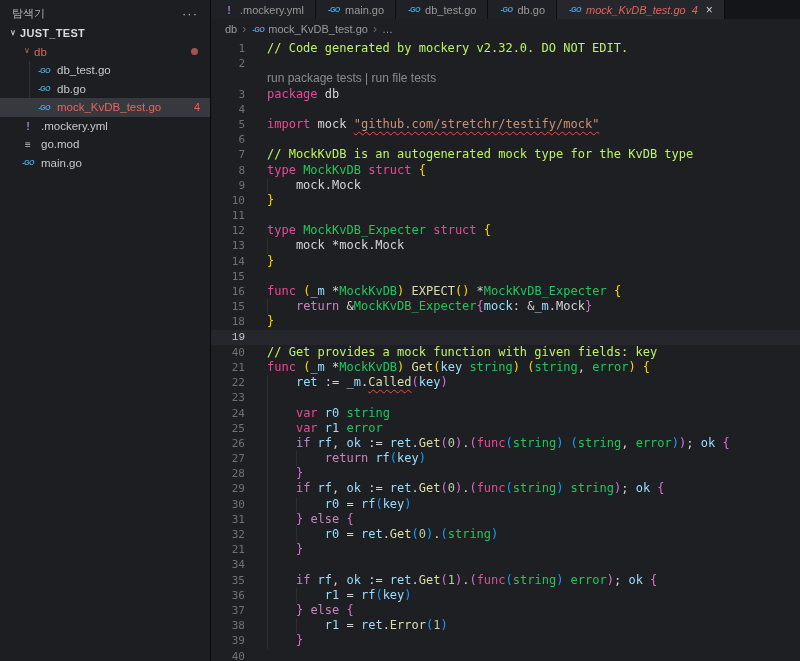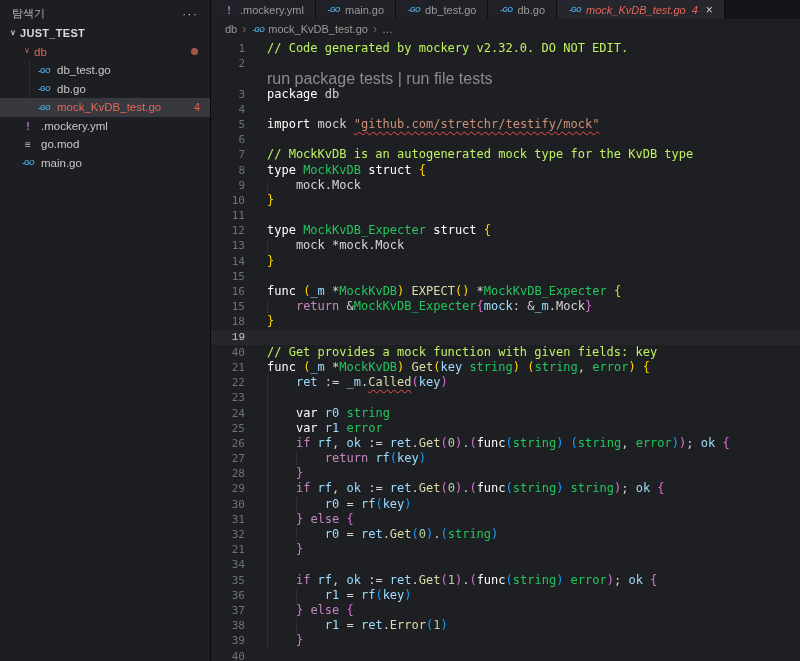--- a/index.html
+++ b/index.html
@@ -58,23 +58,23 @@
   .line { display:flex; height:15.2px; line-height:15.2px; }
   .line.cur { background:#26272c; }
   .line.cur .gutter { color:#c6c6c6;font-family:Liberation Mono, monospace; }
   .gutter { width:34px; flex:none; text-align:right; color:#6d7278; font-size:11px; }
   .code { margin-left:22px; flex:1; white-space:pre; position:relative; color:#d4d4d4;
           min-width:0; }
   .code.g1::before, .code.g2::before { content:""; position:absolute; left:0; top:0; bottom:0;
           width:1px; background:rgba(255,255,255,.07); }
   .code.g2::after { content:""; position:absolute; left:28.9px; top:0; bottom:0;
           width:1px; background:rgba(255,255,255,.07); }
-  .code.lens { font-family:"Liberation Sans",sans-serif; font-size:16px; color:#8b8b8b;
+  .code.lens { font-family:"Liberation Sans",sans-serif; font-size:12px; color:#8b8b8b;
                line-height:15.2px; cursor:pointer; }
-  .cmt{color:#bef264} .kw{color:#ffffff} .ctl{color:#c586c0} .typ{color:#22c55e}
+  .cmt{color:#bef264} .kw{color:#ec4899} .ctl{color:#c586c0} .typ{color:#22c55e}
   .fn{color:#dcdcaa}  .var{color:#9cdcfe} .str{color:#ce9178} .num{color:#b5cea8}
   .pl{color:#d4d4d4}  .b1{color:#ffd602} .b2{color:#da70d6} .b3{color:#179fff}
   .sq{text-decoration-line:underline; text-decoration-style:wavy; text-decoration-color:#f14c4c;
       text-decoration-thickness:1px; text-underline-offset:2.5px;}
 </style>
 </head>
 <body>
 
 <div class="app">
   <div class="sidebar">

